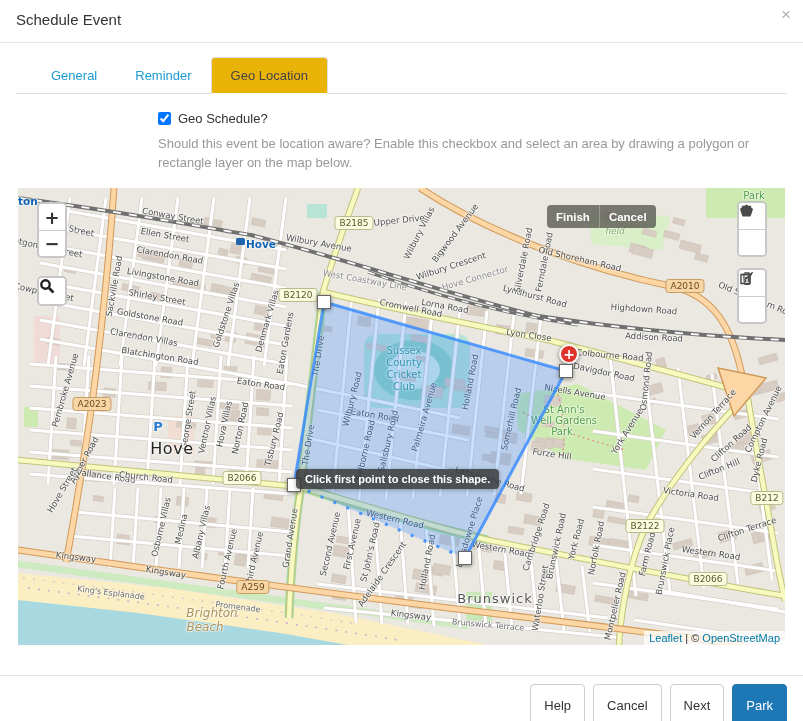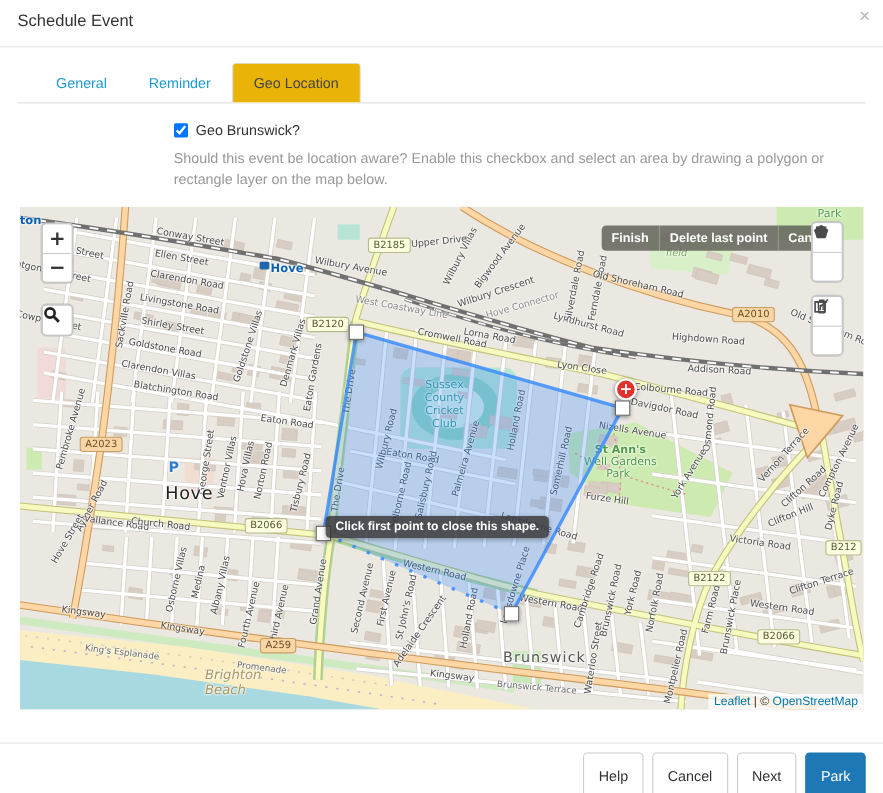--- a/index.html
+++ b/index.html
@@ -82,21 +82,21 @@
 
 <div class="tabbar">
   <span class="tab">General</span>
   <span class="tab">Reminder</span>
   <span class="tab active">Geo Location</span>
 </div>
 
 <div class="form-area">
   <div class="cbrow">
     <input type="checkbox" checked="" style="">
-    <span>Geo Brunswick?</span>
+    <span>Geo Schedule?</span>
   </div>
   <div class="desc">Should this event be location aware? Enable this checkbox and select an area by drawing a polygon or rectangle layer on the map below.</div>
 </div>
 
 <div class="map">
   <svg width="767" height="457" viewBox="0 0 767 457">
     <g>
       <rect x="0" y="0" width="767" height="457" fill="#ebe8e2"></rect>
       <rect x="688" y="0" width="79" height="30" fill="#cdebb0"></rect>
       <polygon points="570,24 652,28 644,62 574,56" fill="#d9efc8"></polygon>
@@ -553,21 +553,21 @@
       <span class="ml beach" style="left: 194px; top: 425px; transform: translate(-50%, -50%) rotate(0deg);">Brighton</span>
       <span class="ml beach" style="left: 187px; top: 439px; transform: translate(-50%, -50%) rotate(0deg);">Beach</span>
       <span class="ml station" style="left: 243px; top: 56px; transform: translate(-50%, -50%) rotate(0deg);">Hove</span>
       <span class="ml station" style="left: 6px; top: 13px; transform: translate(-50%, -50%) rotate(0deg);">gton</span>
       <span class="ml park" style="left: 736px; top: 7px; transform: translate(-50%, -50%) rotate(0deg);">Park</span>
       <span class="ml fld" style="left: 597px; top: 43px; transform: translate(-50%, -50%) rotate(0deg);">field</span>
       <span class="ml pitch" style="left: 386px; top: 162px; transform: translate(-50%, -50%) rotate(0deg);">Sussex</span>
       <span class="ml pitch" style="left: 386px; top: 174px; transform: translate(-50%, -50%) rotate(0deg);">County</span>
       <span class="ml pitch" style="left: 386px; top: 186px; transform: translate(-50%, -50%) rotate(0deg);">Cricket</span>
       <span class="ml pitch" style="left: 386px; top: 198px; transform: translate(-50%, -50%) rotate(0deg);">Club</span>
-      <span class="ml park2" style="left: 546px; top: 221px; transform: translate(-50%, -50%) rotate(0deg); font-weight: bold;">St Ann's</span>
+      <span class="ml park2" style="left: 546px; top: 221px; transform: translate(-50%, -50%) rotate(0deg);">St Ann's</span>
       <span class="ml park2" style="left: 546px; top: 232px; transform: translate(-50%, -50%) rotate(0deg);">Well Gardens</span>
       <span class="ml park2" style="left: 544px; top: 243px; transform: translate(-50%, -50%) rotate(0deg);">Park</span>
       <span class="ml parking" style="left: 140px; top: 238px; transform: translate(-50%, -50%) rotate(0deg);">P</span>
       <span class="mbadge b" style="left: 336px; top: 8px; transform: translate(-50%, -50%); margin-top: 27px;">B2185</span>
       <span class="mbadge b" style="left: 280px; top: 107px; transform: translate(-50%, -50%);">B2120</span>
       <span class="mbadge a" style="left: 667px; top: 98px; transform: translate(-50%, -50%);">A2010</span>
       <span class="mbadge a" style="left: 74px; top: 216px; transform: translate(-50%, -50%);">A2023</span>
       <span class="mbadge b" style="left: 224px; top: 290px; transform: translate(-50%, -50%);">B2066</span>
       <span class="mbadge a" style="left: 235px; top: 399px; transform: translate(-50%, -50%);">A259</span>
       <span class="mbadge b" style="left: 690px; top: 391px; transform: translate(-50%, -50%);">B2066</span>
@@ -598,21 +598,20 @@
     <div class="lbtn">
       <svg width="16" height="16" viewBox="0 0 16 16">
         <circle cx="6.5" cy="6.5" r="4.2" fill="none" stroke="#222" stroke-width="2.4"></circle>
         <line x1="10" y1="10" x2="14.5" y2="14.5" stroke="#222" stroke-width="2.6"></line>
       </svg>
     </div>
   </div>
 
   <div class="actionbar">
     <span>Finish</span>
-    <span>Delete last point</span>
     <span>Cancel</span>
   </div>
 
   <div class="lctl" style="left:719px;top:13px">
     <div class="lbtn">
       <svg width="15" height="15" viewBox="0 0 16 16">
         <polygon points="8,1.5 15,6.5 12.2,14.5 3.8,14.5 1,6.5" fill="#4a4a4a"></polygon>
       </svg>
     </div>
     <div class="lbtn">

